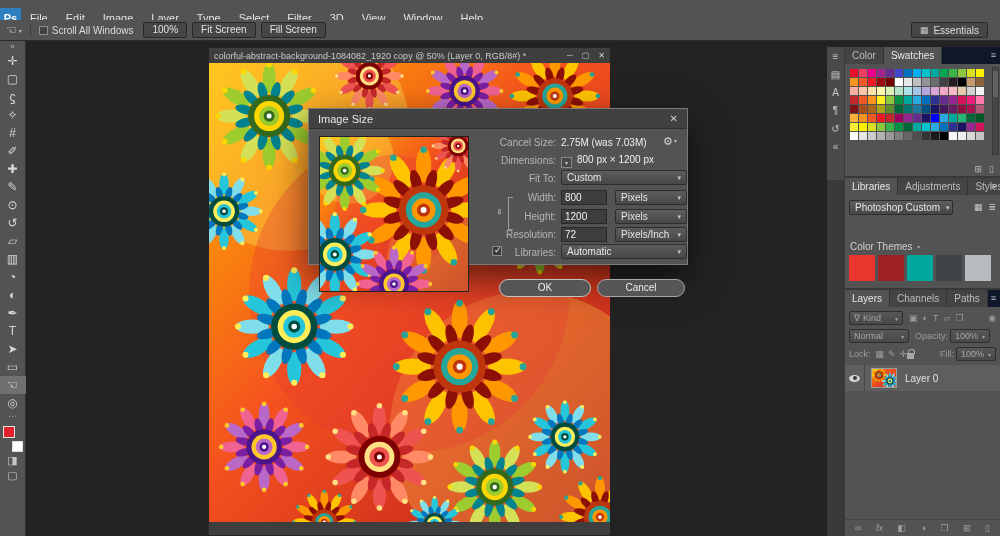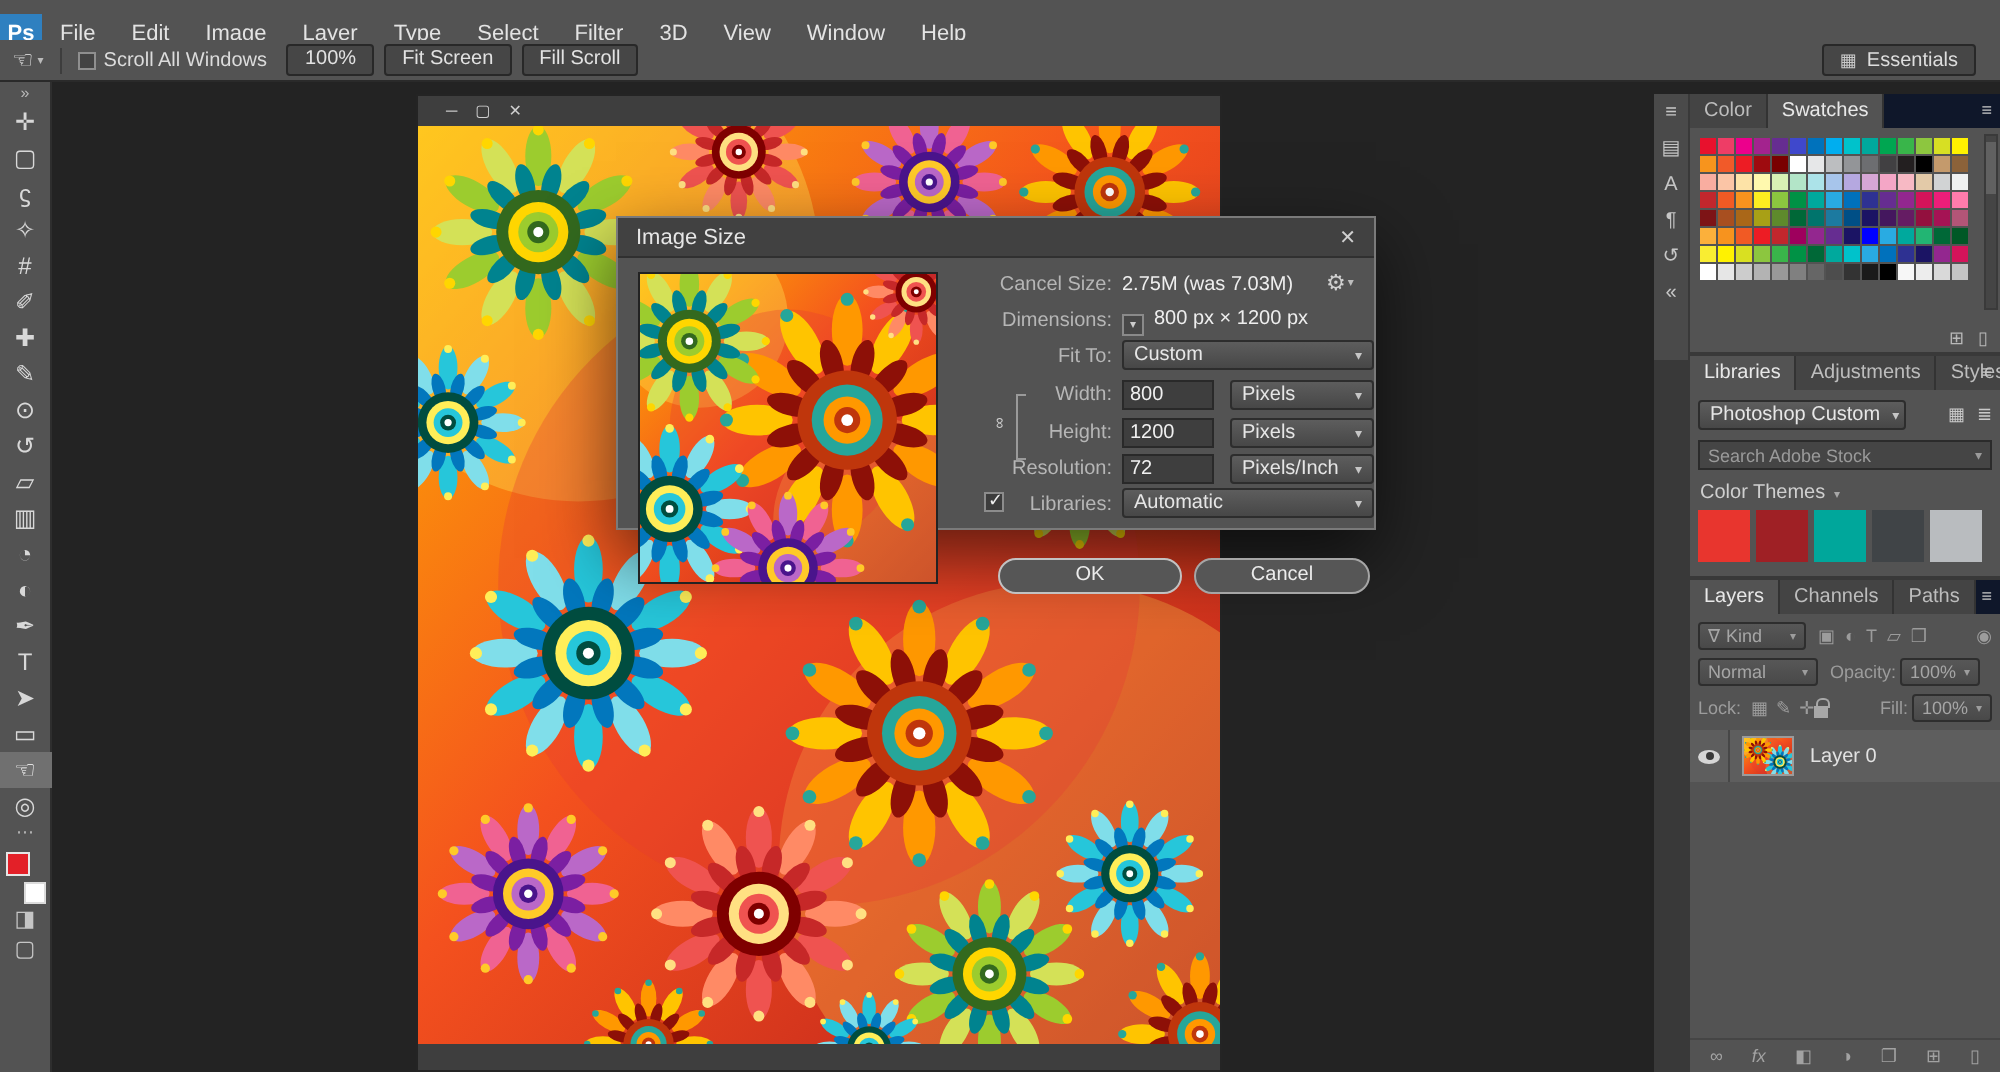--- a/index.html
+++ b/index.html
@@ -1,19 +1,19 @@
 <!DOCTYPE html>
 <html><head>
 <meta charset="utf-8">
 <style>
 *{margin:0;padding:0;box-sizing:border-box}
 body{background:#111}
 #app{position:relative;width:1000px;height:536px;background:#232323;font-family:"Liberation Sans",sans-serif;overflow:hidden;color:#ddd;user-select:none}
 
-.menubar{position:absolute;left:0;top:0;width:1000px;height:36px;background:#535353;border-bottom:3px solid #eab308;display:flex;align-items:center;z-index:5}
+.menubar{position:absolute;left:0;top:0;width:1000px;height:36px;background:#535353;border-bottom:1px solid #eab308;display:flex;align-items:center;z-index:5}
 .ps-logo{width:21px;height:20px;background:#2f80c0;color:#fff;font-size:11px;font-weight:bold;display:flex;align-items:center;justify-content:center}
 #menuItems{display:flex}
 .menu-item{font-size:11px;color:#e3e3e3;padding:0 9px;line-height:20px}
 
 .optionsbar{position:absolute;left:0;top:20px;width:1000px;height:21px;background:#535353;border-bottom:1px solid #2a2a2a;display:flex;align-items:center;font-size:10px;z-index:5}
 .cur-tool{display:flex;align-items:center;margin-left:6px;color:#ececec;font-size:12px}
 .cur-tool .tiny-caret{font-size:6px;margin-left:2px;color:#bbb}
 .ob-sep{width:1px;height:13px;background:#3d3d3d;margin:0 8px}
 .chk{display:flex;align-items:center;margin-right:10px;color:#dcdcdc}
 .chk .box{width:9px;height:9px;background:#434343;border:1px solid #8f8f8f;margin-right:4px}
@@ -145,21 +145,21 @@
       <span>☜</span>
       <span class="tiny-caret">▾</span>
     </span>
     <span class="ob-sep"></span>
     <span class="chk">
       <span class="box"></span>
       <span>Scroll All Windows</span>
     </span>
     <button class="ob-btn">100%</button>
     <button class="ob-btn">Fit Screen</button>
-    <button class="ob-btn">Fill Scroll</button>
+    <button class="ob-btn">Fill Screen</button>
     <span class="workspace">
       <span class="ws-icon">▦</span>
       <span>Essentials</span>
     </span>
   </div>
 
   <div class="toolbar">
     <div class="tb-collapse">»</div>
     <div id="toolsCol">
         <span class="tool" style="display: block;">✛</span>
@@ -187,20 +187,21 @@
     <div class="fgbg">
       <span class="bgcol" id="bgWell" style="background: rgb(255, 255, 255);"></span>
       <span class="fgcol" id="fgWell" style="background: rgb(227, 32, 40);"></span>
     </div>
     <div class="tb-icon">◨</div>
     <div class="tb-icon">▢</div>
   </div>
 
   <div class="docwin">
     <div class="doc-titlebar">
+      <span class="doc-title">colorful-abstract-background-1084082_1920 copy @ 50% (Layer 0, RGB/8#) *</span>
       <span class="winbtn">─</span>
       <span class="winbtn">▢</span>
       <span class="winbtn">✕</span>
     </div>
     <div class="canvas">
       <svg id="mainArt" viewBox="0 0 400 462" preserveAspectRatio="xMidYMid slice">
           <defs>
             <linearGradient id="mainArtbg" x1="0" y1="0" x2="1" y2="1">
               <stop offset="0%" stop-color="#ffb300"></stop>
               <stop offset="45%" stop-color="#f4511e"></stop>
@@ -1061,24 +1062,20 @@
     </div>
     <div class="lib-row">
       <span class="dd lib">
           <span>Photoshop Custom</span>
         </span>
       <span class="lib-views">
         <span>▦</span>
         <span>≣</span>
       </span>
     </div>
-    <div class="searchbox">
-      <input placeholder="Search Adobe Stock" style="">
-      <span class="sb-caret">▾</span>
-    </div>
     <div class="ct-label">Color Themes</div>
     <span class="ct-caret">▾</span>
     <div class="themes" id="themesRow">
         <span class="theme-swatch" style="background: rgb(232, 53, 46);"></span>
         <span class="theme-swatch" style="background: rgb(159, 32, 37);"></span>
         <span class="theme-swatch" style="background: rgb(0, 167, 155);"></span>
         <span class="theme-swatch" style="background: rgb(64, 68, 71);"></span>
         <span class="theme-swatch" style="background: rgb(185, 188, 191);"></span>
       </div>
   </div>

